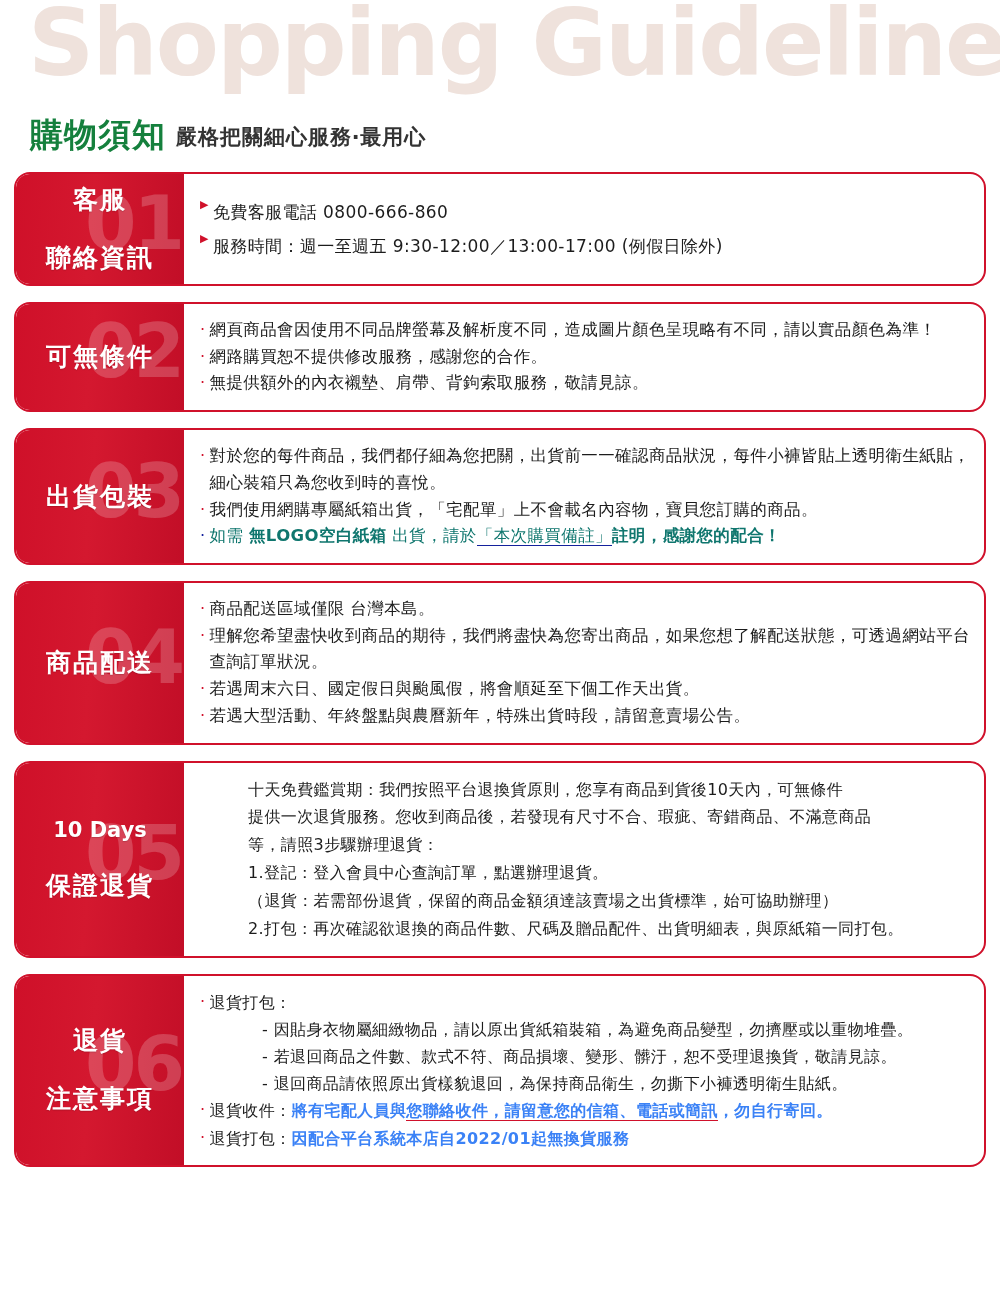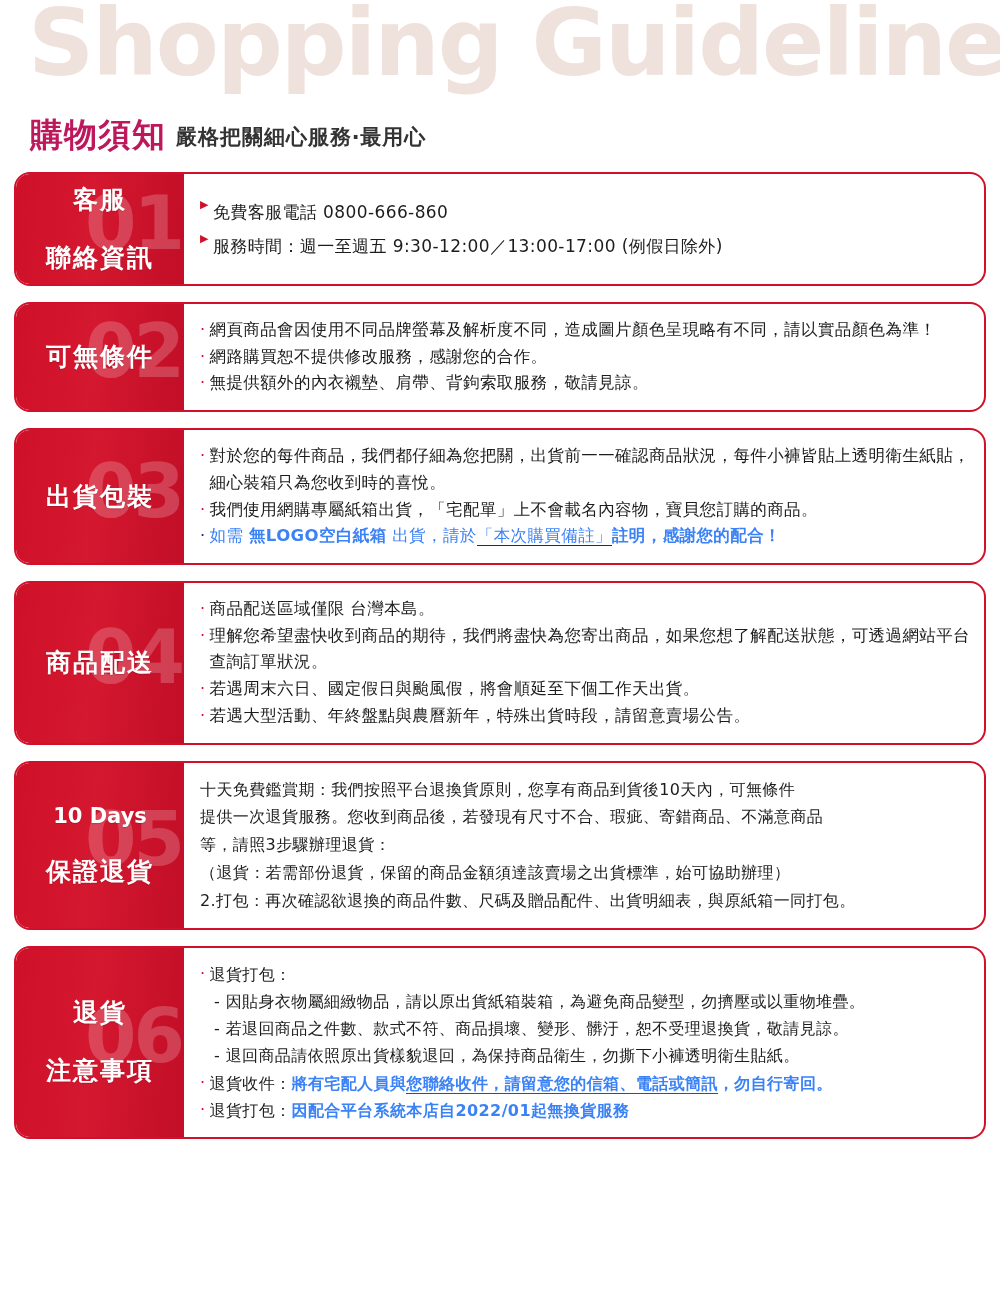--- a/index.html
+++ b/index.html
@@ -37,21 +37,21 @@
   .head-line{
     position:absolute;
     top:118px;left:16px;
     display:flex;
     align-items:flex-end;
     gap:10px;
   }
   .head-main{
     font-size:33px;
     font-weight:bold;
-    color:#be185d;
+    color:#15803d;
     letter-spacing:1px;
     line-height:1;
   }
   .head-sub{
     font-size:21px;
     font-weight:bold;
     color:#333;
     letter-spacing:1px;
     line-height:1.1;
     padding-bottom:2px;
@@ -133,24 +133,24 @@
   }
   .line .mk.tri{
     font-size:11px;
     line-height:1.9;
   }
   .line .mk.dot{
     font-size:16px;
     line-height:1.62;
   }
   .line .tx{flex:1;}
-  .line.plain{display:block;}
+  .line.plain{display:block;margin-left:48px;}
   .line.plain .tx{display:block;}
   .indent{padding-left:14px;}
-  .blue-plain{color:#3b82f6;}
+  .blue-plain{color:#0f766e;}
   .red{color:#3b82f6;font-weight:bold;margin-top:12px;}
   .bold{font-weight:bold;}
   .ul{border-bottom:1px solid #14219c;}
   .ul-red{border-bottom:1px solid #d0112b;}
   
   #sec-01 .body{padding-top:16px;padding-bottom:16px;}
   #sec-01 .line{font-size:17px;line-height:2.0;}
   #sec-05 .line{font-size:16px;line-height:1.74;}
   #sec-06 .line{font-size:16px;line-height:1.70;}
 </style>
@@ -259,20 +259,23 @@
           <div class="line plain">
             <span class="tx">十天免費鑑賞期：我們按照平台退換貨原則，您享有商品到貨後10天內，可無條件</span>
           </div>
           <div class="line plain">
             <span class="tx">提供一次退貨服務。您收到商品後，若發現有尺寸不合、瑕疵、寄錯商品、不滿意商品</span>
           </div>
           <div class="line plain">
             <span class="tx">等，請照3步驟辦理退貨：</span>
           </div>
           <div class="line plain">
+            <span class="tx">1.登記：登入會員中心查詢訂單，點選辦理退貨。</span>
+          </div>
+          <div class="line plain">
             <span class="tx">（退貨：若需部份退貨，保留的商品金額須達該賣場之出貨標準，始可協助辦理）</span>
           </div>
           <div class="line plain">
             <span class="tx">2.打包：再次確認欲退換的商品件數、尺碼及贈品配件、出貨明細表，與原紙箱一同打包。</span>
           </div>
         </div>
       </div>
       <div class="section" id="sec-06">
         <div class="badge">
           <div class="num">06</div>

